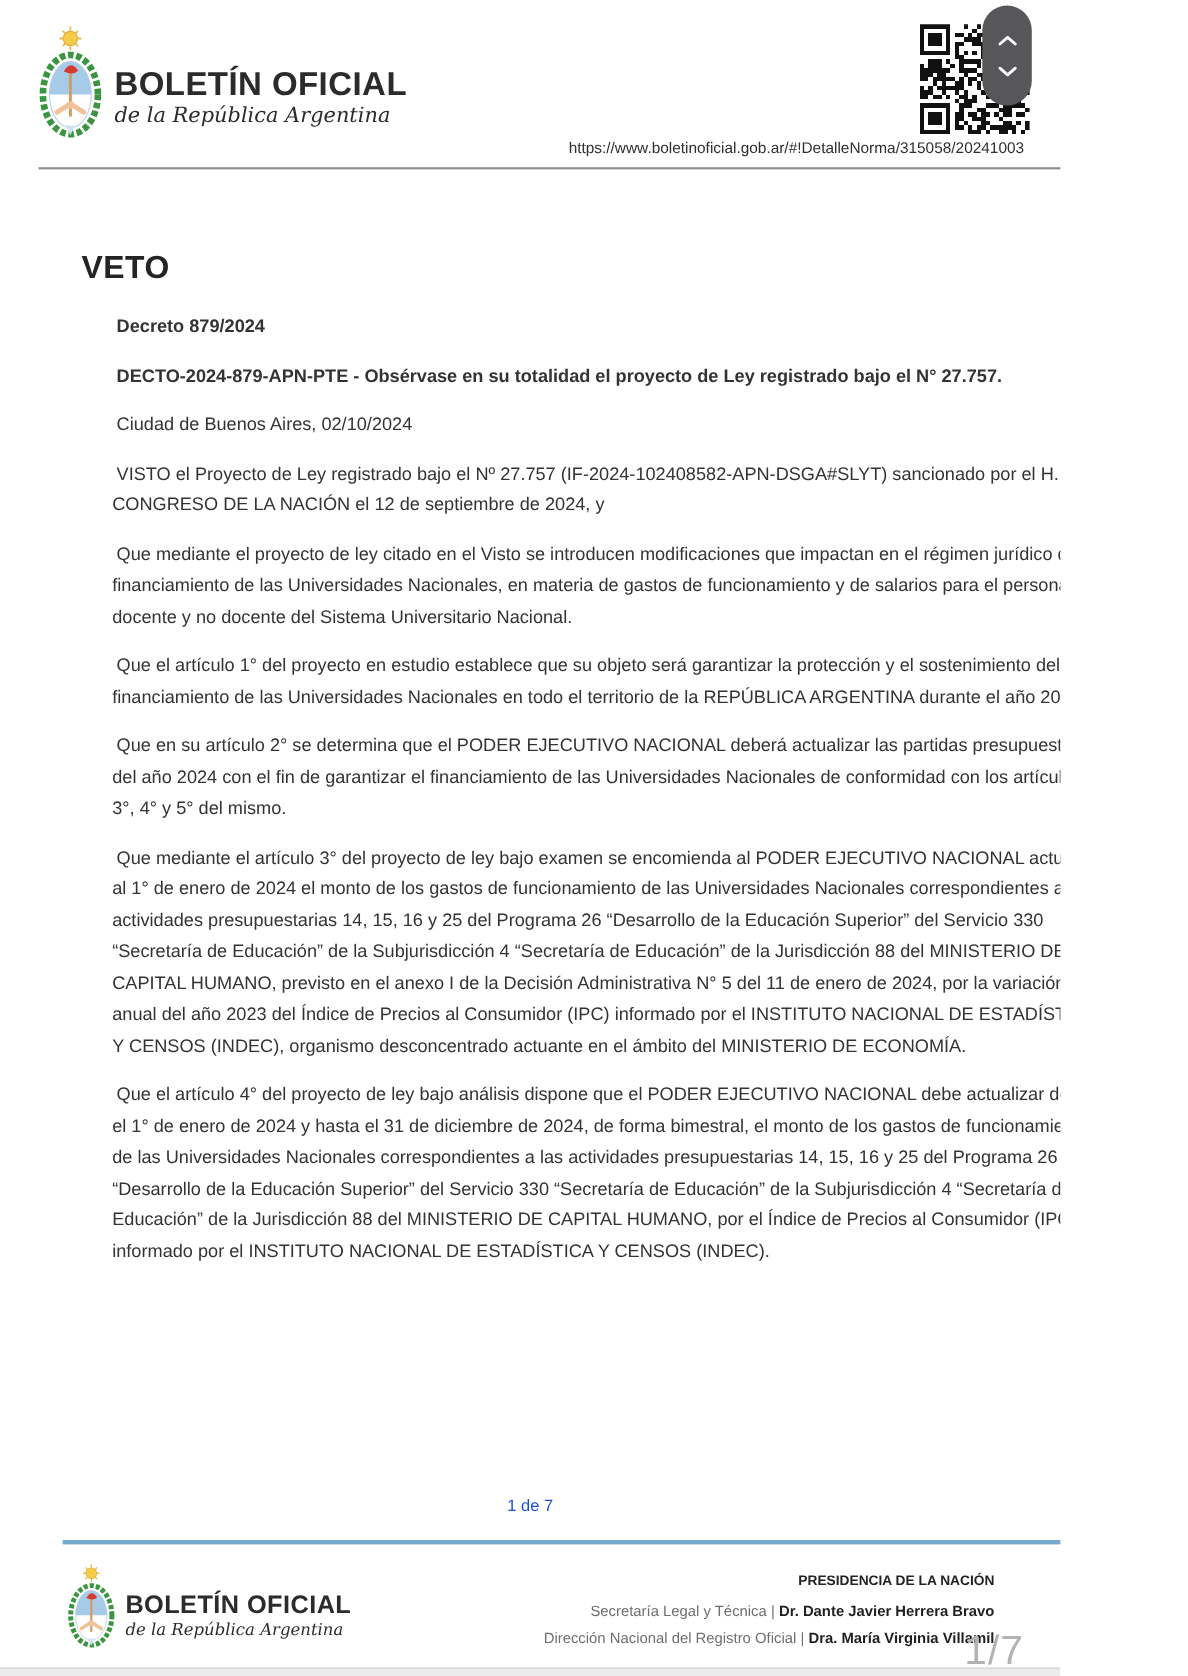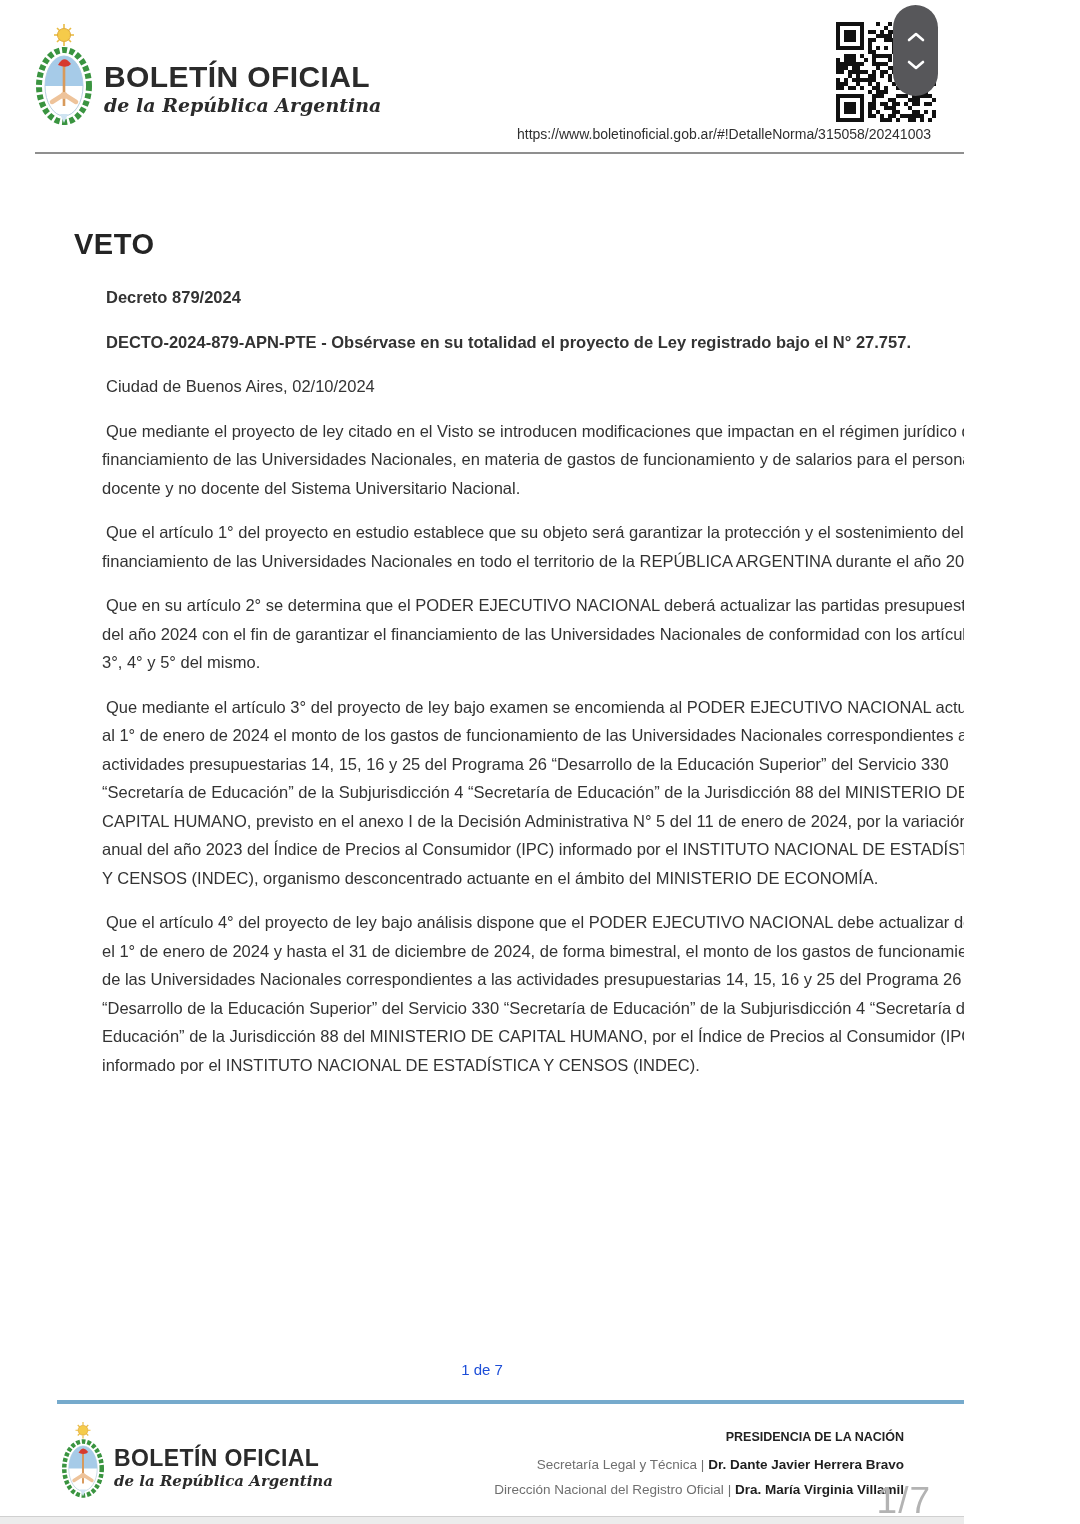--- a/index.html
+++ b/index.html
@@ -10,21 +10,21 @@
     background: #ffffff;
     font-family: "Liberation Sans", sans-serif;
     color: #333;
     overflow: hidden;
   }
 
   
   .coa-header { position:absolute; left:32px; top:22px; width:64px; height:108px; }
   .brand-text-header { position:absolute; left:104px; top:60px; }
   .brand-title { font-size:30px; font-weight:bold; color:#2b2b2b; letter-spacing:.4px; line-height:1.1; }
-  .brand-subtitle { font-family:"DejaVu Serif", serif; font-style:italic; font-weight:bold; font-size:19px; color:#2b2b2b; margin-top:1px; }
+  .brand-subtitle { font-family:"DejaVu Serif", serif; font-style:italic; font-weight:normal; font-size:19px; color:#2b2b2b; margin-top:1px; }
   .qr { position:absolute; right:28px; top:22px; width:100px; height:100px; }
   .doc-url { position:absolute; right:33px; top:126px; font-size:14px; color:#2f2f2f;text-align:right; }
   .header-rule { position:absolute; left:35px; top:152px; width:1012px; height:2px; background:#8f8f8f; }
 
   
   .nav-pill {
     position:absolute; right:26px; top:5px; width:45px; height:91px;
     background:#57575a; border-radius:23px; z-index:6;
     display:flex; flex-direction:column; align-items:center; justify-content:center; gap:16px;
   }
@@ -445,20 +445,21 @@
           <path d="M3 3 L10 9 L17 3" fill="none" stroke="#ffffff" stroke-width="2.6" stroke-linecap="round" stroke-linejoin="round"></path>
         </svg>
     </button>
   </div>
 
   <main class="content">
     <h1 class="section-title">VETO</h1>
     <p class="b">Decreto 879/2024</p>
     <p class="b">DECTO-2024-879-APN-PTE - Obsérvase en su totalidad el proyecto de Ley registrado bajo el N° 27.757.</p>
     <p>Ciudad de Buenos Aires, 02/10/2024</p>
+    <p>VISTO el Proyecto de Ley registrado bajo el Nº 27.757 (IF-2024-102408582-APN-DSGA#SLYT) sancionado por el H. CONGRESO DE LA NACIÓN el 12 de septiembre de 2024, y</p>
     <p>Que mediante el proyecto de ley citado en el Visto se introducen modificaciones que impactan en el régimen jurídico de financiamiento de las Universidades Nacionales, en materia de gastos de funcionamiento y de salarios para el personal docente y no docente del Sistema Universitario Nacional.</p>
     <p>Que el artículo 1° del proyecto en estudio establece que su objeto será garantizar la protección y el sostenimiento del financiamiento de las Universidades Nacionales en todo el territorio de la REPÚBLICA ARGENTINA durante el año 2024.</p>
     <p>Que en su artículo 2° se determina que el PODER EJECUTIVO NACIONAL deberá actualizar las partidas presupuestarias del año 2024 con el fin de garantizar el financiamiento de las Universidades Nacionales de conformidad con los artículos 3°, 4° y 5° del mismo.</p>
     <p>Que mediante el artículo 3° del proyecto de ley bajo examen se encomienda al PODER EJECUTIVO NACIONAL actualizar al 1° de enero de 2024 el monto de los gastos de funcionamiento de las Universidades Nacionales correspondientes a las actividades presupuestarias 14, 15, 16 y 25 del Programa 26 “Desarrollo de la Educación Superior” del Servicio 330 “Secretaría de Educación” de la Subjurisdicción 4 “Secretaría de Educación” de la Jurisdicción 88 del MINISTERIO DE CAPITAL HUMANO, previsto en el anexo I de la Decisión Administrativa N° 5 del 11 de enero de 2024, por la variación anual del año 2023 del Índice de Precios al Consumidor (IPC) informado por el INSTITUTO NACIONAL DE ESTADÍSTICA Y CENSOS (INDEC), organismo desconcentrado actuante en el ámbito del MINISTERIO DE ECONOMÍA.</p>
     <p>Que el artículo 4° del proyecto de ley bajo análisis dispone que el PODER EJECUTIVO NACIONAL debe actualizar desde el 1° de enero de 2024 y hasta el 31 de diciembre de 2024, de forma bimestral, el monto de los gastos de funcionamiento de las Universidades Nacionales correspondientes a las actividades presupuestarias 14, 15, 16 y 25 del Programa 26 “Desarrollo de la Educación Superior” del Servicio 330 “Secretaría de Educación” de la Subjurisdicción 4 “Secretaría de Educación” de la Jurisdicción 88 del MINISTERIO DE CAPITAL HUMANO, por el Índice de Precios al Consumidor (IPC) informado por el INSTITUTO NACIONAL DE ESTADÍSTICA Y CENSOS (INDEC).</p>
   </main>
 
   <div class="page-indicator">1 de 7</div>
 
   <footer>

